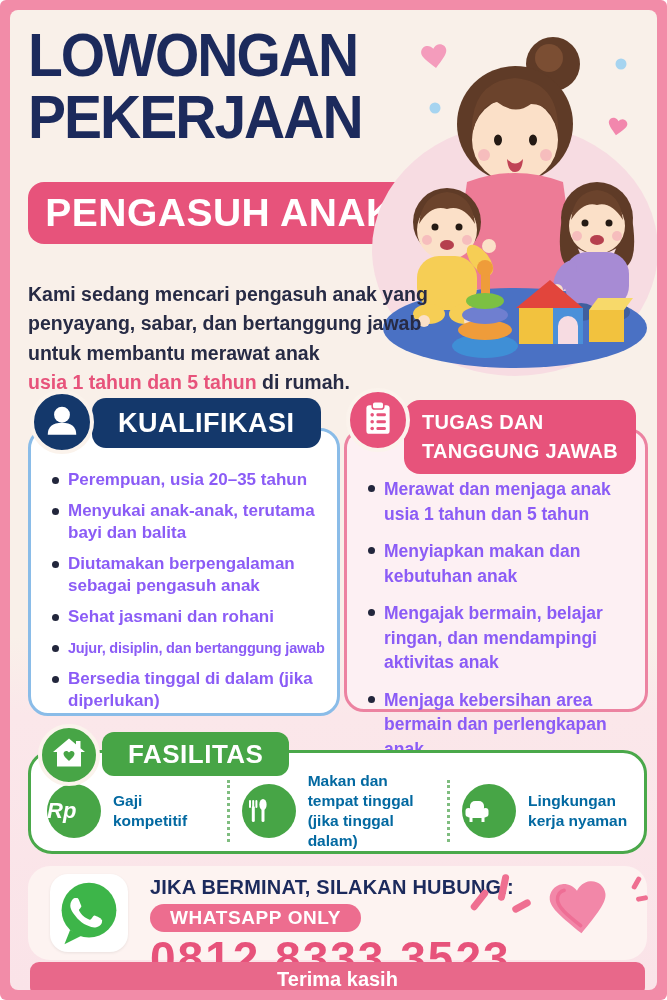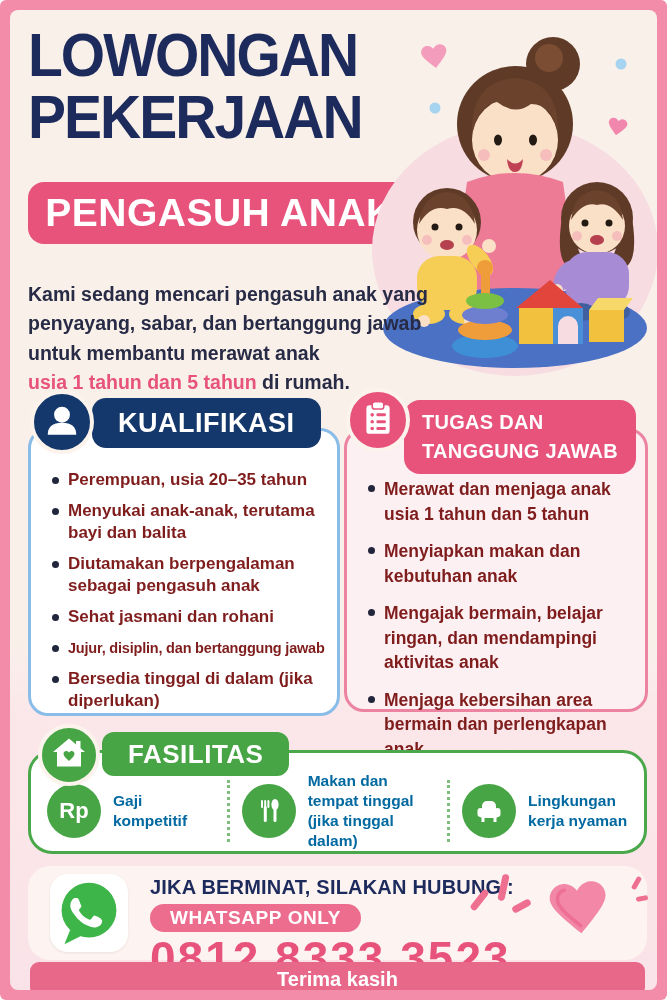--- a/index.html
+++ b/index.html
@@ -48,36 +48,36 @@
   }
   .bc-qual{left:20px;top:380px;width:64px;height:64px;background:#14386b;}
   .br-qual{left:82px;top:388px;height:50px;padding:0 26px;background:#14386b;font-size:27px;letter-spacing:0.5px;}
   .bc-duty{left:336px;top:378px;width:64px;height:64px;background:#e7537b;}
   .br-duty{left:394px;top:382px;height:74px;padding:4px 18px;background:#e7537b;font-size:20px;line-height:29px;letter-spacing:0.3px;border-radius:16px;margin-top:8px;}
   .bc-fas{left:28px;top:714px;width:62px;height:62px;background:#47a546;}
   .br-fas{left:92px;top:722px;height:44px;padding:0 26px;background:#47a546;font-size:26px;letter-spacing:0.5px;border-radius:12px;}
   
   ul.bullets{list-style:none;margin:0;padding:0;}
   ul.bullets li{
-    position:relative;padding-left:17px;color:#7f1d1d;font-weight:600;
+    position:relative;padding-left:17px;color:#8b5cf6;font-weight:600;
   }
   ul.bullets li::before{
     content:"";position:absolute;left:1px;top:8px;width:7px;height:7px;border-radius:50%;background:#22263c;
   }
   .card-qual ul.bullets{padding:38px 8px 0 20px;}
   .card-qual li{font-size:17px;line-height:22px;margin-bottom:9px;}
   .card-qual li:nth-child(5){font-size:14.5px;white-space:nowrap;letter-spacing:-0.2px;}
   .card-duty ul.bullets{padding:46px 6px 0 20px;}
   .card-duty li{font-size:17.5px;line-height:24.5px;margin-bottom:13px;}
   
   .fas-row{display:flex;align-items:center;height:100%;padding:24px 10px 6px 16px;}
   .fas-item{display:flex;align-items:center;gap:12px;}
   .fas-item .icon-circle{
     width:54px;height:54px;border-radius:50%;background:#47a546;flex:0 0 auto;
-    display:flex;align-items:center;justify-content:center;color:#fff;font-weight:bold;
+    display:flex;align-items:center;color:#fff;font-weight:bold;font-style:italic;
   }
   .fas-item .lbl{font-size:15.5px;line-height:20px;font-weight:bold;color:#0369a1;}
   .fas-div{border-left:3px dotted #7fbd7f;height:62px;margin:0 12px;}
   .fi-1{width:195px;}
   .fi-2{width:225px;}
   .fi-3{width:200px;}
   .rp-txt{font-size:22px;}
   
   .contact-card{
     position:absolute;left:18px;top:856px;width:619px;height:94px;

